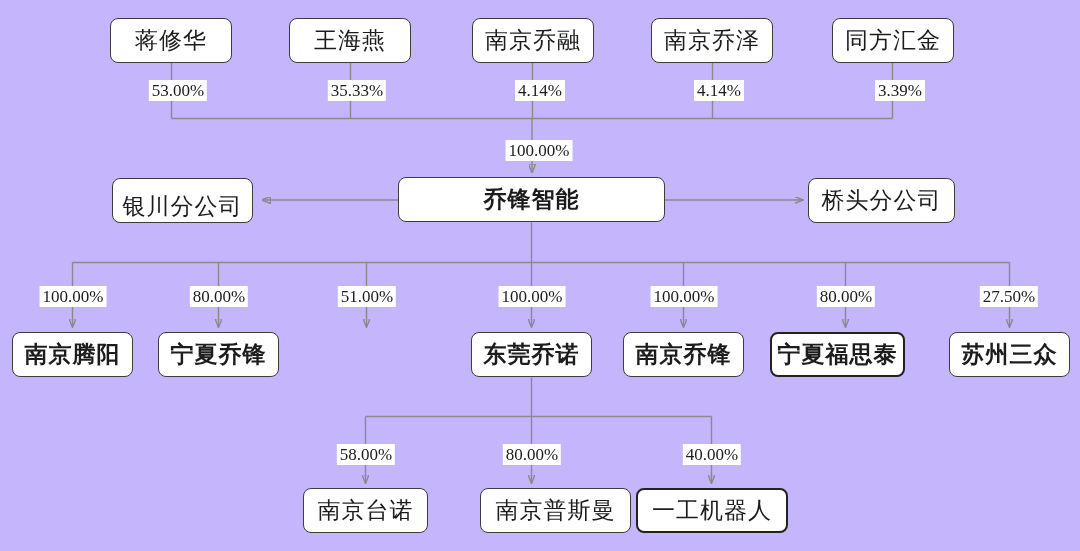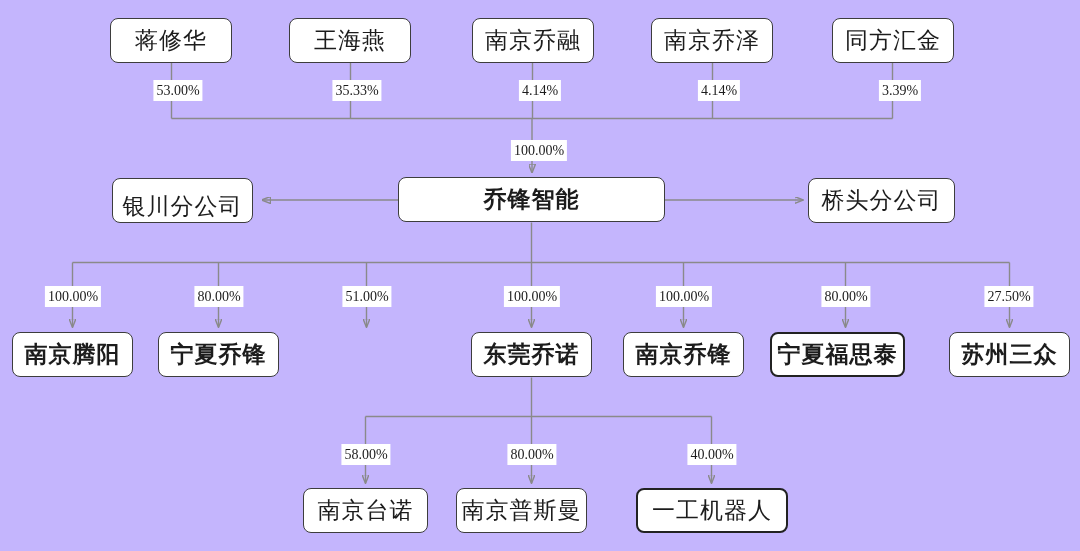--- a/index.html
+++ b/index.html
@@ -13,36 +13,36 @@
     position:absolute;z-index:2;box-sizing:border-box;
     border:1.6px solid #3d3d3d;border-radius:8px;background:#fff;
     display:flex;align-items:center;justify-content:center;
     font-size:23px;font-weight:500;color:#1c1c1c;letter-spacing:1px;
     white-space:nowrap;
   }
   .node.bold{border-width:2.6px;border-color:#222;}
   .pct{
     position:absolute;z-index:3;transform:translateX(-50%);
     background:#fff;padding:0 3px;white-space:nowrap;
-    font-family:"Liberation Serif",serif;font-size:14px;line-height:21px;color:#1c1c1c;
+    font-family:"Liberation Serif",serif;font-size:17px;line-height:21px;color:#1c1c1c;
   }
   
   .node-top{top:18px;width:122px;height:45px;}
   #sh0{left:110px}#sh1{left:289px}#sh2{left:472px}#sh3{left:651px}#sh4{left:832px}
   
   #co{left:398px;top:177px;width:267px;height:45px;font-weight:bold;}
   #br0{left:112px;top:178px;width:141px;height:45px;align-items:flex-end;}
   #br1{left:808px;top:178px;width:147px;height:45px;}
   
   .node-sub{top:332px;height:45px;width:121px;font-weight:bold;}
   #su0{left:12px}#su1{left:158px}#su2{left:306px}#su3{left:471px}#su4{left:623px}
   #su5{left:770px;width:135px}#su6{left:949px}
   
   .node-ss{top:488px;height:45px;}
-  #ss0{left:303px;width:125px}#ss1{left:456px;width:131px}#ss2{left:636px;width:152px}
+  #ss0{left:303px;width:125px}#ss1{left:480px;width:151px}#ss2{left:636px;width:152px}
   
   .pr1{top:80px}
   #psh0{left:178px}#psh1{left:357px}#psh2{left:540px}#psh3{left:719px}#psh4{left:900px}
   #pco{left:539px;top:140px}
   .pr2{top:286px}
   #psu0{left:73px}#psu1{left:219px}#psu2{left:367px}#psu3{left:532px}#psu4{left:684px}
   #psu5{left:846px}#psu6{left:1009px}
   .pr3{top:444px}
   #pss0{left:366px}#pss1{left:532px}#pss2{left:712px}
 </style>

